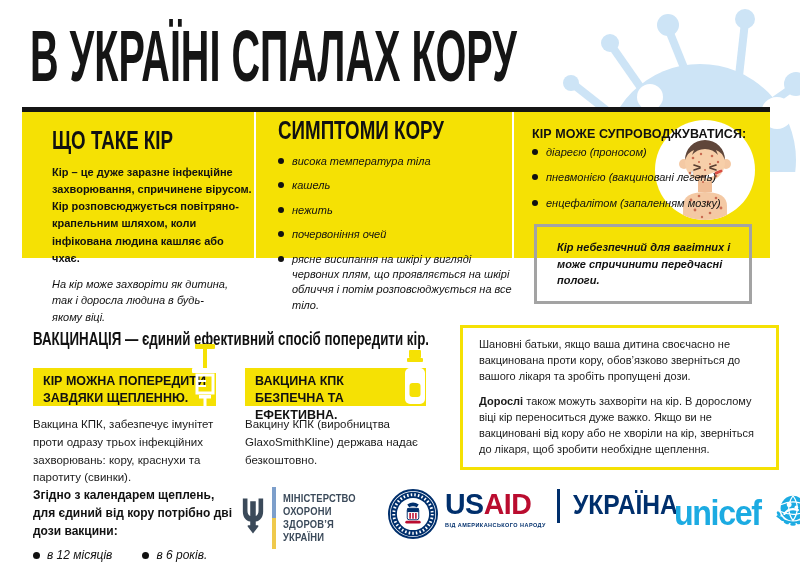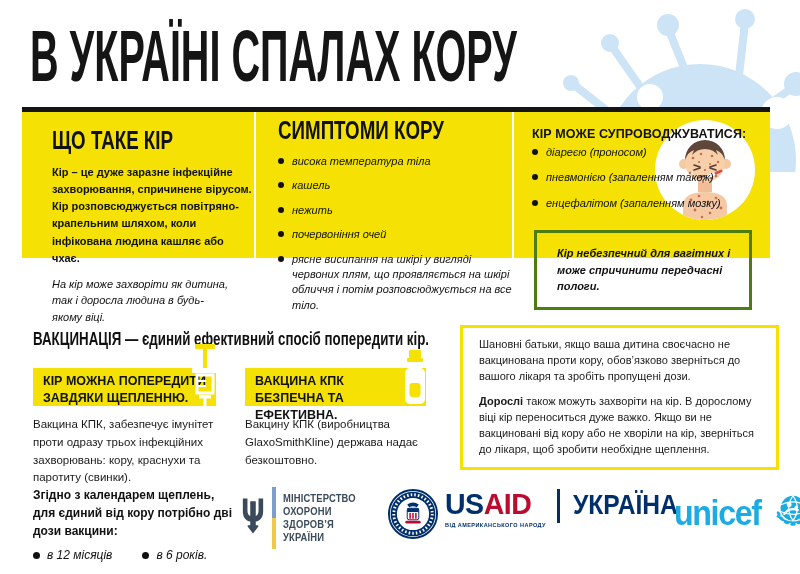--- a/index.html
+++ b/index.html
@@ -34,22 +34,22 @@
   .col3 h3 { font-size:12.5px; font-weight:700; margin-bottom:1px; letter-spacing:0.1px; }
   .lead { width:202px; font-size:11px; font-weight:700; line-height:1.56; }
   .note { width:180px; margin-top:9px; font-size:11px; font-style:italic; font-weight:400; line-height:1.5; }
   ul.blist { list-style:none; margin-top:4px; }
   ul.blist li { display:flex; gap:8px; margin-bottom:9px; font-size:11px; font-style:italic; line-height:1.4; }
   ul.blist li .dot { flex:none; width:6px; height:6px; border-radius:50%; background:#111; margin-top:4px; }
   .col2 ul.blist li { max-width:250px; }
   .col3 ul.blist li { margin-bottom:10px; }
   .face-wrap { position:absolute; left:399px; top:8px; width:100px; height:100px; }
   .warnbox {
-    margin-top:19px; margin-left:2px; width:218px;
-    border:3px solid #4d7c0f; padding:12px 8px 12px 20px;
+    margin-top:13px; margin-left:2px; width:218px;
+    border:3px solid #a3a3a3; padding:12px 8px 12px 20px;
   }
   .warnbox p { font-size:11px; font-weight:700; font-style:italic; line-height:1.5; }
 
   
   .vacc-head {
     position:absolute; left:33px; top:328px;
     font-size:18.5px; font-weight:700; transform:scaleX(0.72); transform-origin:0 0; white-space:nowrap;
   }
   .ybox {
     position:absolute; top:368px; height:38px; background:#F5E104;
@@ -205,21 +205,21 @@
 
     <section class="col col3">
       <h3>КІР МОЖЕ СУПРОВОДЖУВАТИСЯ:</h3>
       <ul class="blist">
         <li>
             <span class="dot"></span>
             <span>діареєю (проносом)</span>
           </li>
         <li>
             <span class="dot"></span>
-            <span>пневмонією (запаленням також)</span>
+            <span>пневмонією (вакциновані легень)</span>
           </li>
         <li>
             <span class="dot"></span>
             <span>енцефалітом (запаленням мозку)</span>
           </li>
       </ul>
       <div class="warnbox">
         <p>Кір небезпечний для вагітних і може спричинити передчасні пологи.</p>
       </div>
     </section>

